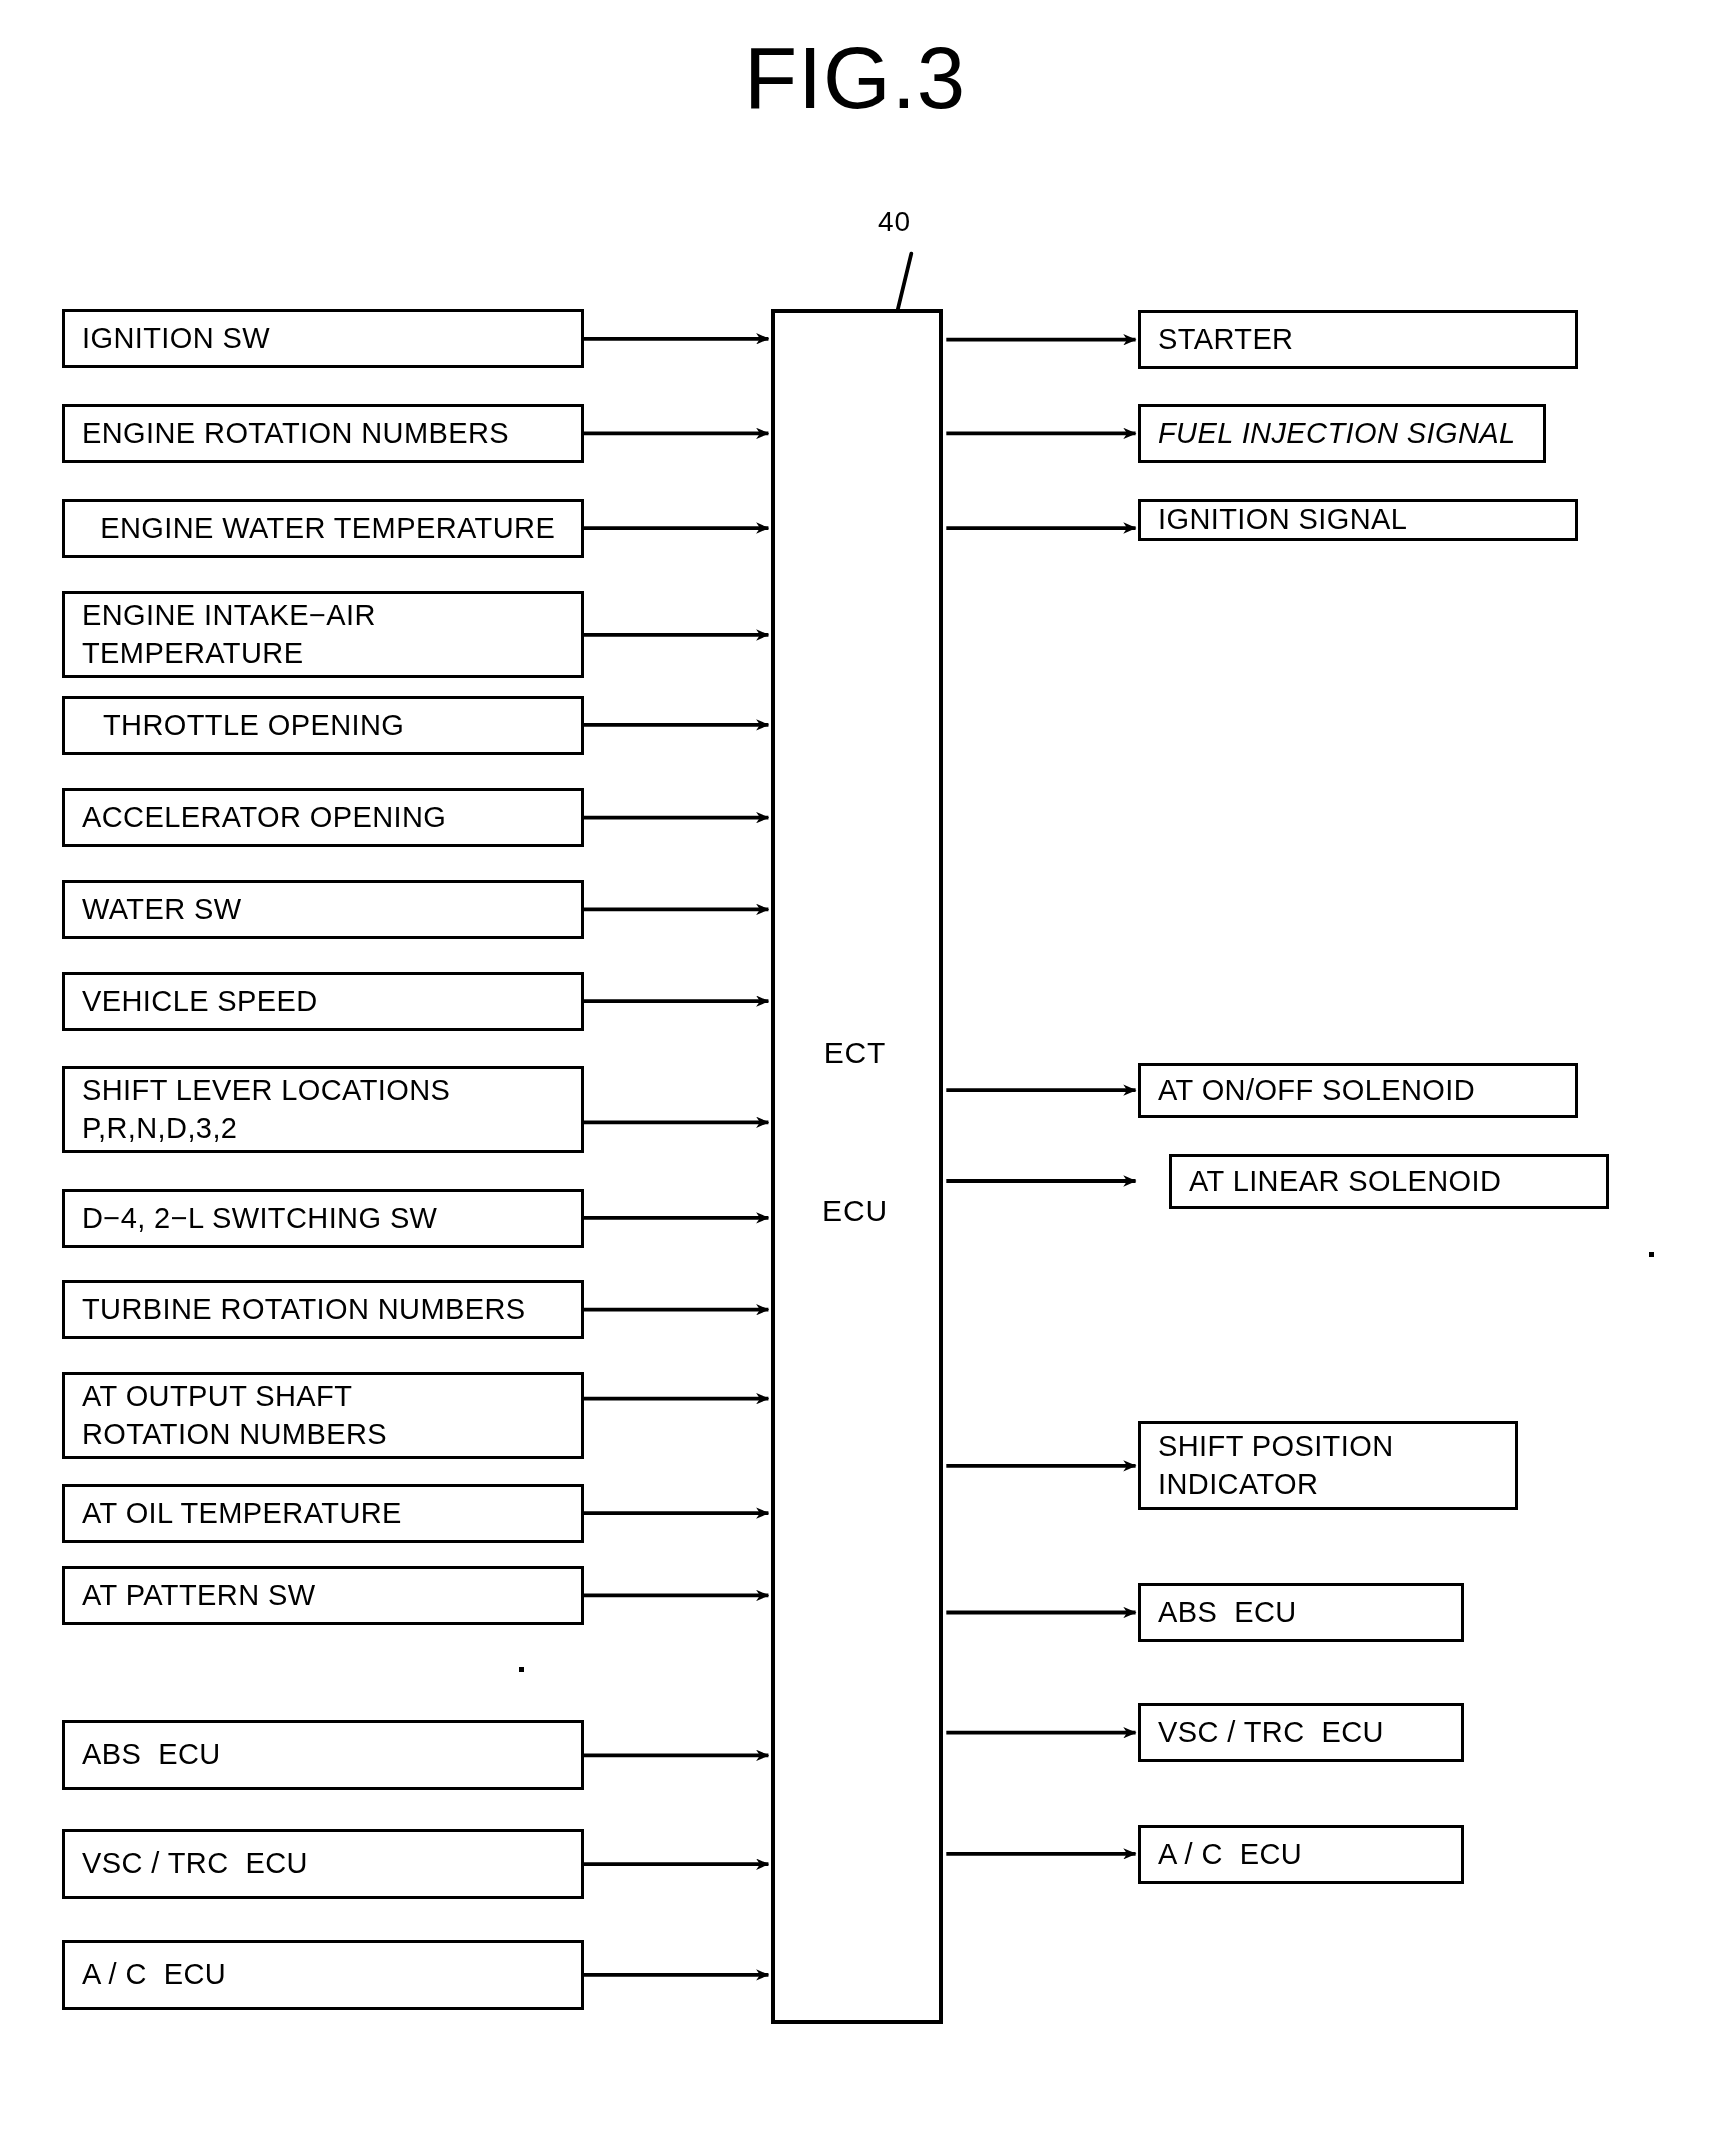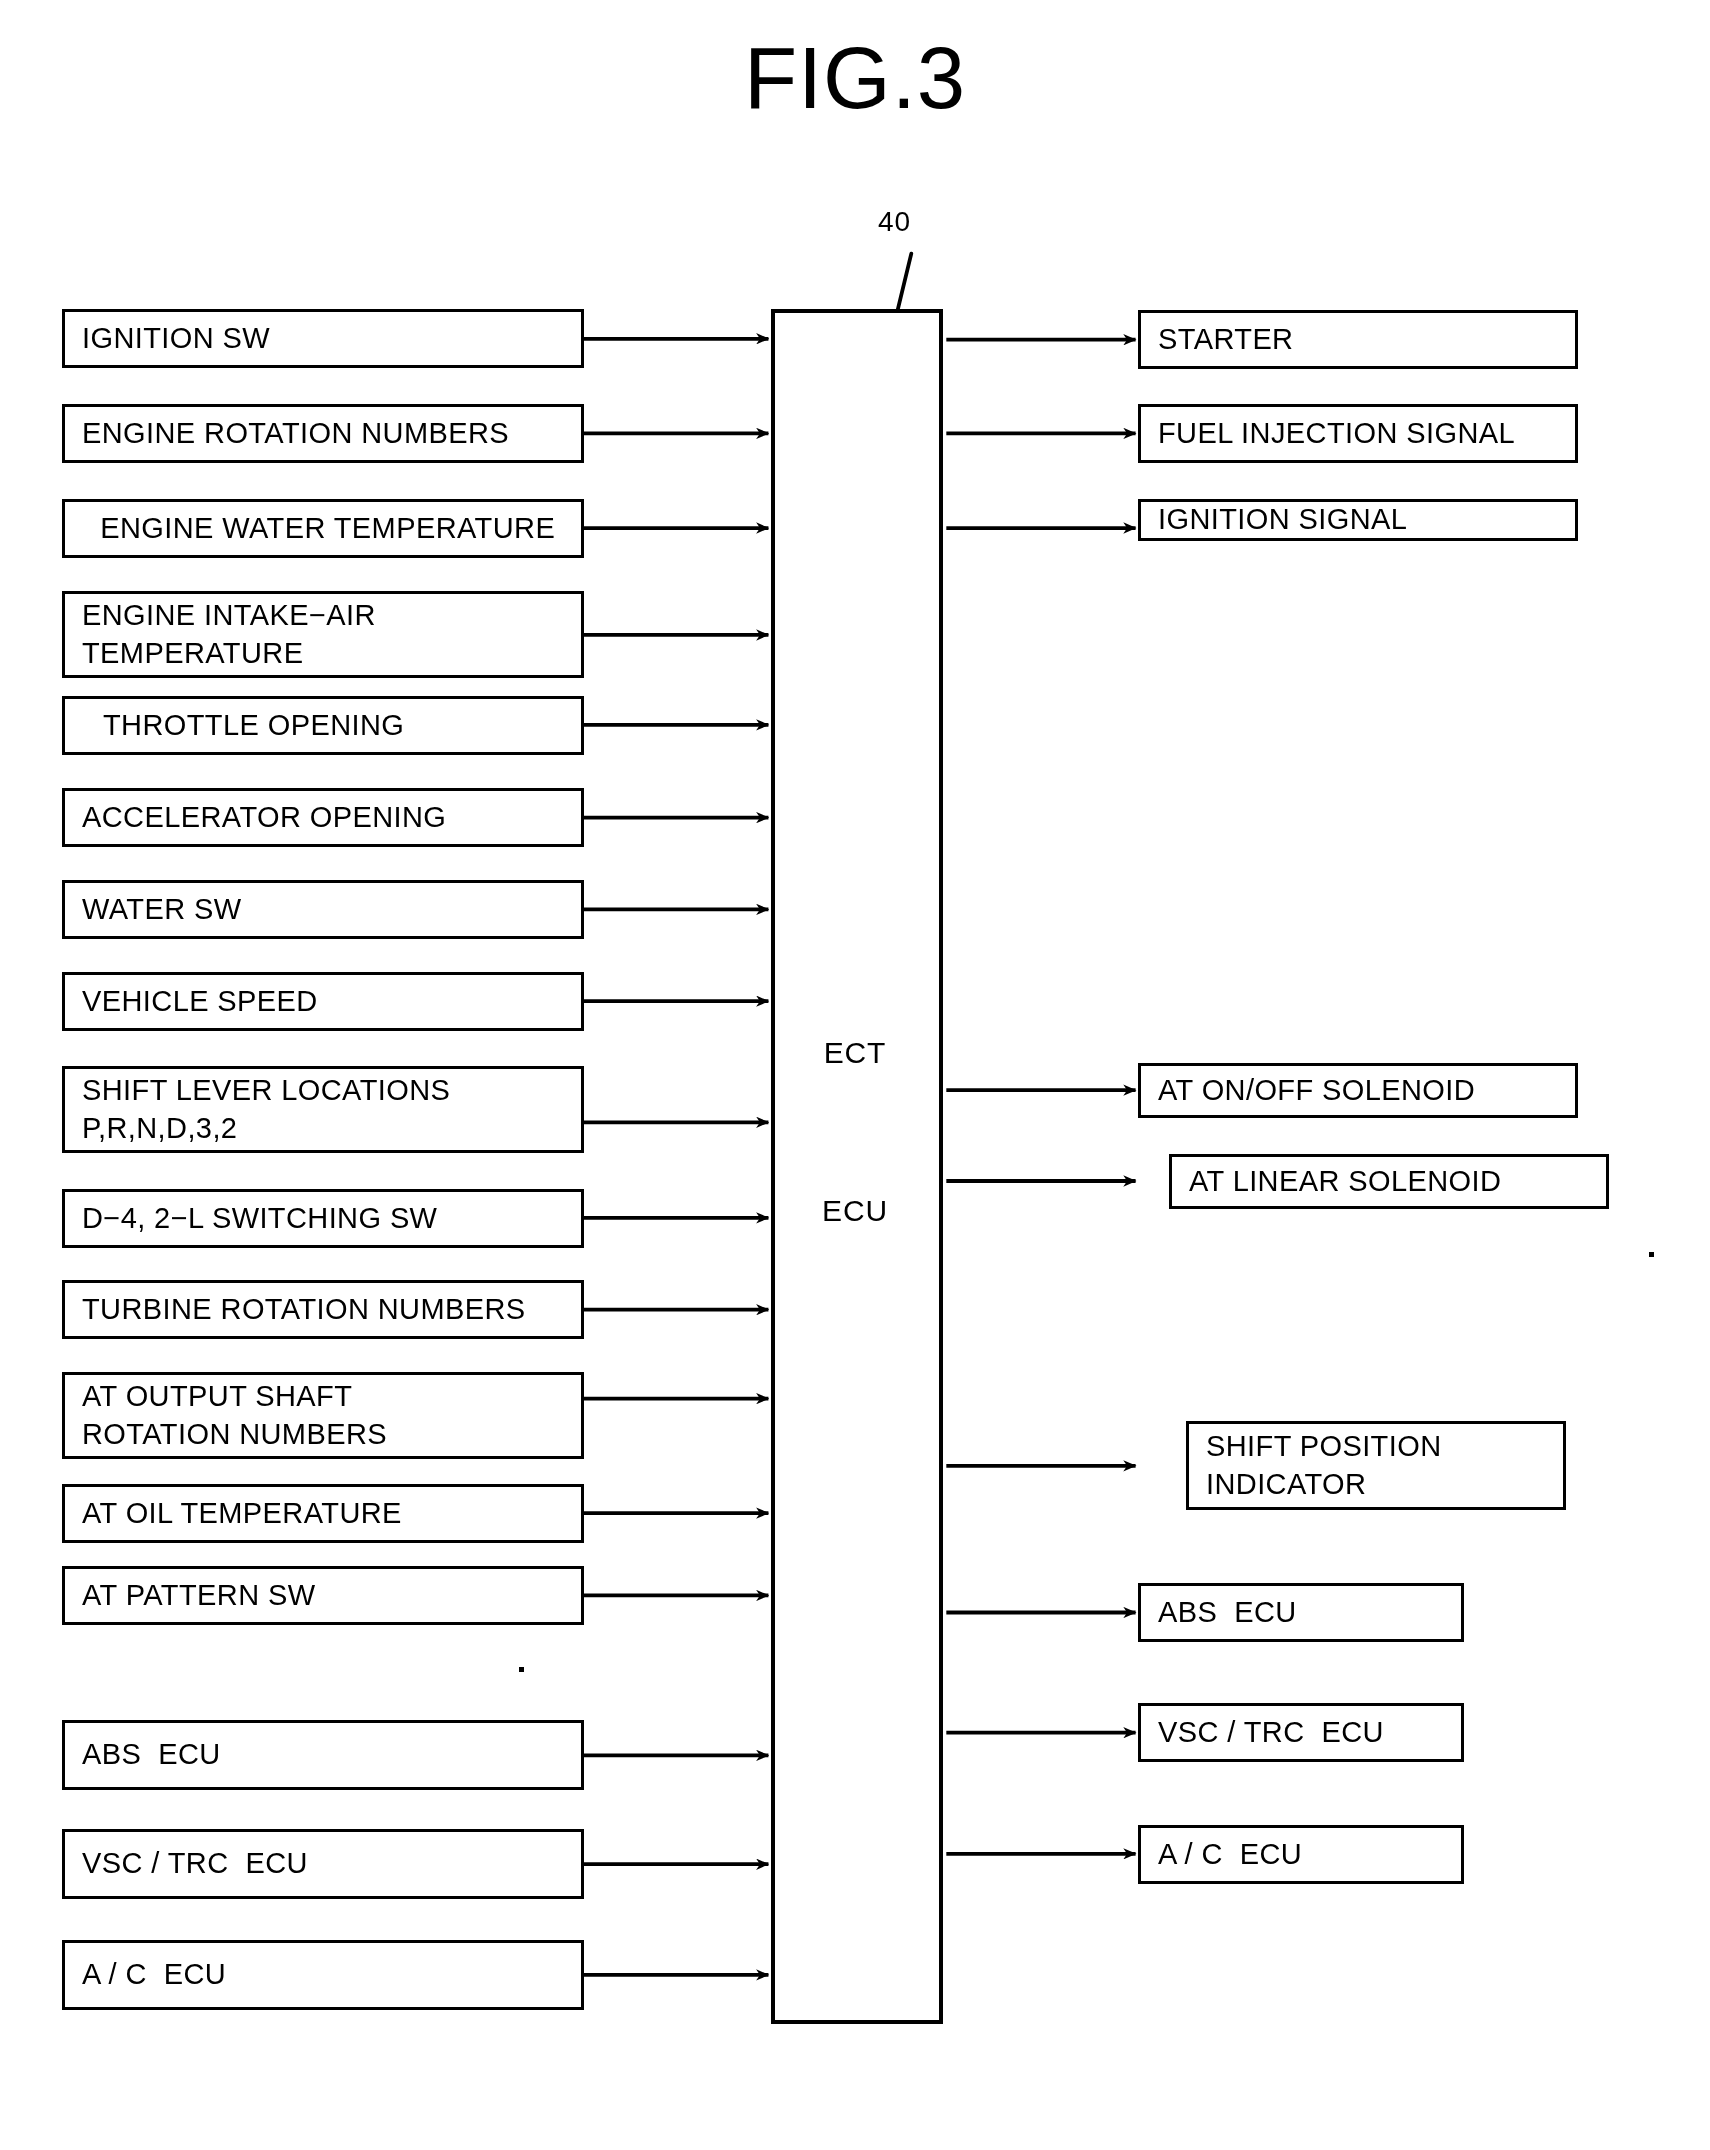--- a/index.html
+++ b/index.html
@@ -234,37 +234,37 @@
   </div>
 
   <div class="node" style="left:62px; top:1940px; width:522px; height:70px;">
     <span class="ln">A / C  ECU</span>
   </div>
 
   <div class="node" style="left:1138px; top:310px; width:440px; height:59px;">
     <span class="ln">STARTER</span>
   </div>
 
-  <div class="node" style="left:1138px; top:404px; width:440px; height:59px;">
+  <div class="node" style="left:1138px; top:404px; width:408px; height:59px;font-style:italic;">
     <span class="ln">FUEL INJECTION SIGNAL</span>
   </div>
 
   <div class="node" style="left:1138px; top:499px; width:440px; height:42px;">
     <span class="ln">IGNITION SIGNAL</span>
   </div>
 
   <div class="node" style="left:1138px; top:1063px; width:440px; height:55px;">
     <span class="ln">AT ON/OFF SOLENOID</span>
   </div>
 
   <div class="node" style="left:1138px; top:1154px; width:440px; height:55px;margin-left:31px;">
     <span class="ln">AT LINEAR SOLENOID</span>
   </div>
 
-  <div class="node" style="left:1138px; top:1421px; width:380px; height:89px;margin-left:48px;">
+  <div class="node" style="left:1138px; top:1421px; width:380px; height:89px;">
     <span class="ln">SHIFT POSITION</span>
     <span class="ln">INDICATOR</span>
   </div>
 
   <div class="node" style="left:1138px; top:1583px; width:326px; height:59px;">
     <span class="ln">ABS  ECU</span>
   </div>
 
   <div class="node" style="left:1138px; top:1703px; width:326px; height:59px;">
     <span class="ln">VSC / TRC  ECU</span>

